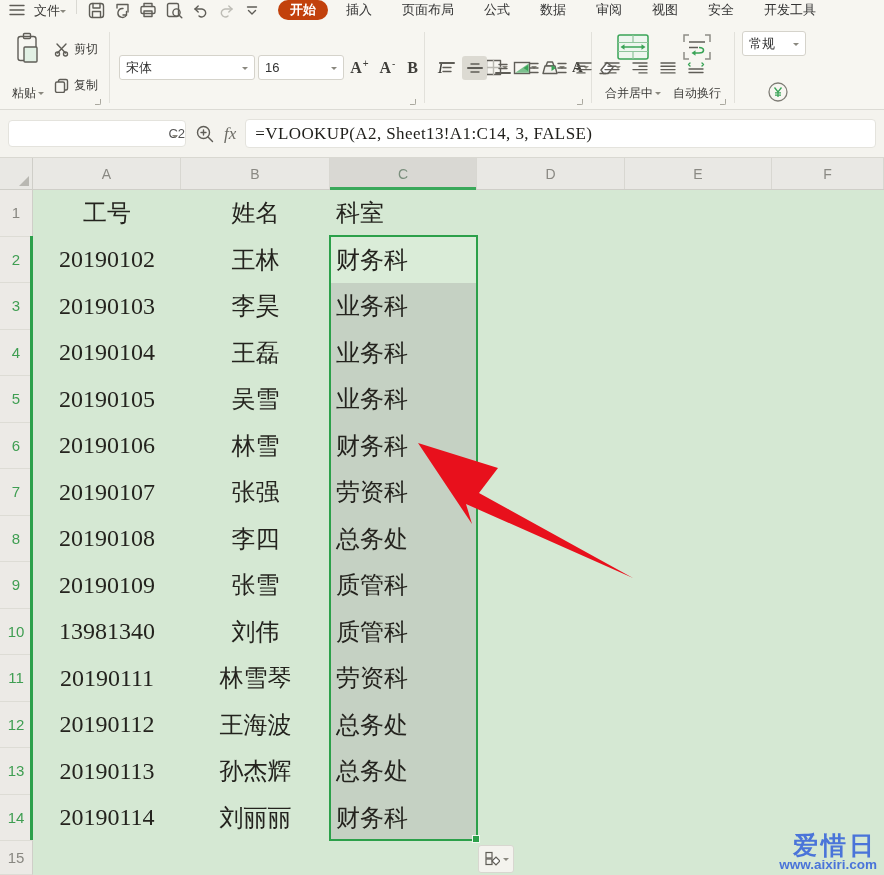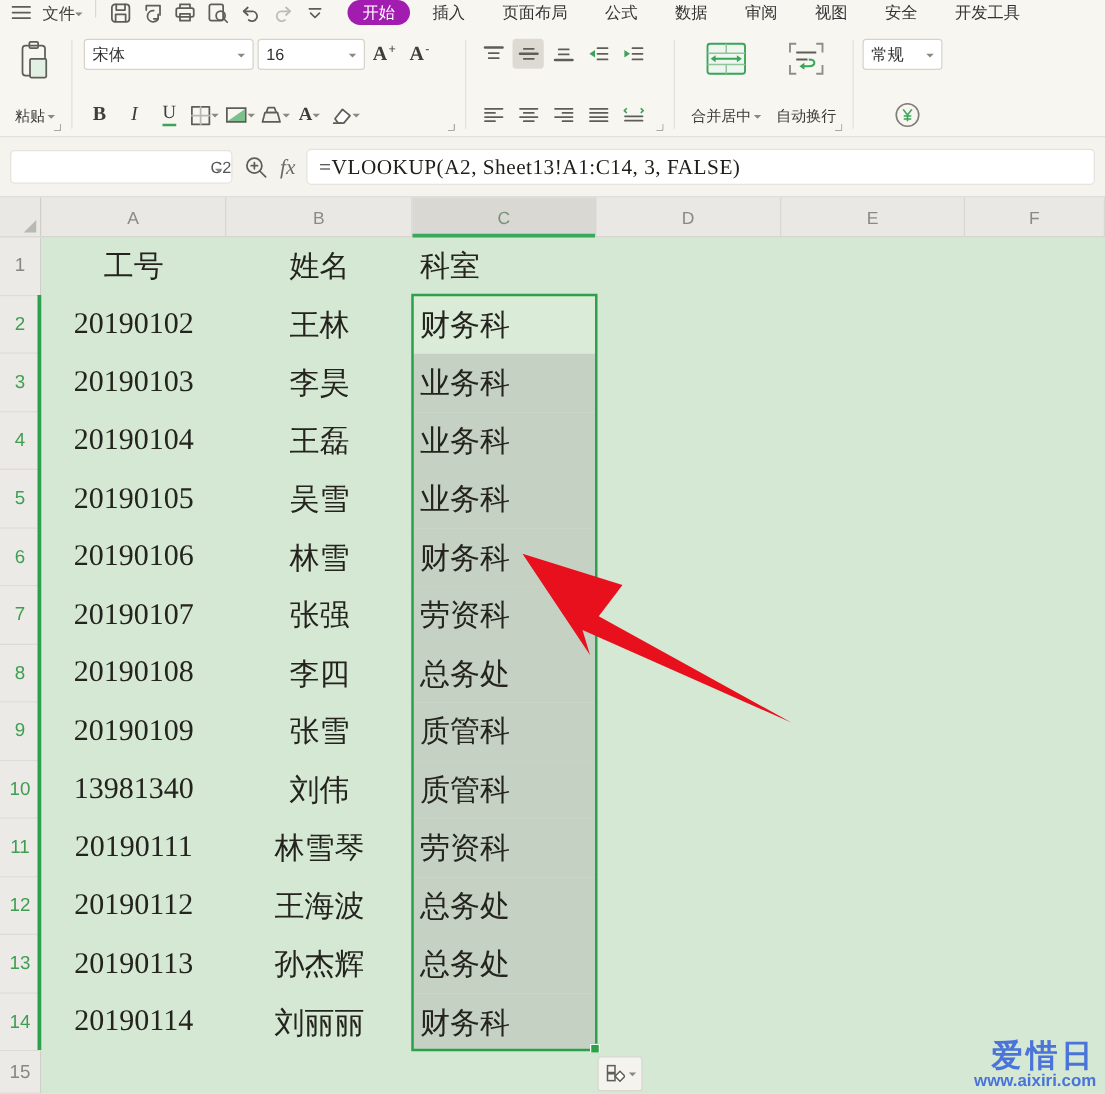--- a/index.html
+++ b/index.html
@@ -13,33 +13,33 @@
   .ic { stroke:#5f5d57; fill:none; stroke-width:1.4; stroke-linecap:round; stroke-linejoin:round; }
 
   
   .menubar { height:24px; display:flex; align-items:flex-start; padding:0 4px; font-size:13px; white-space:nowrap; overflow:hidden; }
   .mb-item { display:flex; align-items:center; padding:0 4px; height:22px; }
   .qicon { width:26px; height:20px; display:flex; align-items:center; justify-content:center; }
   .mdiv { width:1px; height:14px; background:#dad9d3; margin:0 6px; }
   .caret { width:0; height:0; border:3.5px solid transparent; border-top-color:#8a887f; margin-top:4px; }
   .tabs { display:flex; align-items:center; margin-left:10px; }
   .mtab { padding:0 12px; height:20px; line-height:20px; border-radius:10px; color:#333; margin:0 3px; }
-  .mtab.active { background:#a21caf; color:#fff; }
+  .mtab.active { background:#c2410c; color:#fff;font-weight:bold; }
   .disabled .ic { stroke:#bdbcb5; }
 
   
   .toolbar { height:86px; display:flex; align-items:stretch; padding:5px 0 3px 6px; border-bottom:1px solid #dcdbd5; }
   .vdiv { width:1px; background:#e2e1db; margin:3px 7px; }
   .tgroup { position:relative; display:flex; }
   .expander { position:absolute; right:1px; bottom:1px; width:6px; height:6px; border-right:1.5px solid #aaa89f; border-bottom:1.5px solid #aaa89f; border-radius:0 0 2px 0; }
   .bigbtn { display:flex; flex-direction:column; align-items:center; justify-content:space-between; padding:3px 6px 4px; }
   .tb-lbl { font-size:12px; color:#3c3b38; display:flex; align-items:center; gap:2px; }
   .stackcol { display:flex; flex-direction:column; justify-content:space-around; padding:2px 4px; }
   .srow { display:flex; align-items:center; gap:5px; font-size:12px; height:22px; }
-  .fontcol { display:flex; flex-direction:column; justify-content:space-between; padding:2px 2px; }
+  .fontcol { display:flex; flex-direction:row; justify-content:space-between; padding:2px 2px; }
   .frow { display:flex; align-items:center; gap:3px; }
   .combo { background:#fff; border:1px solid #d5d3cb; border-radius:3px; height:25px; display:flex; align-items:center; padding:0 6px; font-size:13px; color:#333; }
   .combo .caret { margin-left:auto; }
   .fbtn { min-width:25px; height:24px; display:flex; align-items:center; justify-content:center; border-radius:3px; font-size:14px; color:#3f3e3a; }
   .fbtn.pressed { background:#dcdad2; }
   .bold { font-weight:bold; font-family:"Liberation Serif",serif; font-size:16px; }
   .italic { font-style:italic; font-family:"Liberation Serif",serif; font-size:16px; }
   .uline { text-decoration:none; border-bottom:2px solid #3aa457; line-height:1; padding-bottom:1px; font-family:"Liberation Serif",serif; font-size:15px; }
   .fclr { position:relative; font-family:"Liberation Serif",serif; font-weight:bold; font-size:15px; line-height:1; }
   .fclr .bar { position:absolute; left:2px; right:2px; bottom:-4px; height:4px; background:#c81e1e; border-radius:1px; }
@@ -161,20 +161,37 @@
       <svg class="ic" width="26" height="32">
         <rect x="3" y="4.5" width="18" height="24" rx="2.5"></rect>
         <rect x="8.5" y="1.5" width="7" height="5" rx="1"></rect>
         <rect x="9" y="15" width="13" height="15" rx="1" fill="#e2f0e4"></rect>
       </svg>
       <span class="tb-lbl">
           <span>粘贴</span>
           <span class="mini-caret"></span>
         </span>
     </div>
+    <div class="stackcol">
+      <div class="srow">
+        <svg class="ic" width="15" height="15">
+          <path d="M3 2 L11.5 11 M12 2 L3.5 11"></path>
+            <circle cx="3.5" cy="12" r="2"></circle>
+            <circle cx="11.5" cy="12" r="2"></circle>
+        </svg>
+        <span>剪切</span>
+      </div>
+      <div class="srow">
+        <svg class="ic" width="15" height="15">
+          <rect x="4.5" y="1.5" width="9" height="10.5" rx="1.5"></rect>
+            <rect x="1.5" y="4" width="9" height="10.5" rx="1.5" fill="#f7f6f1"></rect>
+        </svg>
+        <span>复制</span>
+      </div>
+    </div>
     <div class="expander"></div>
   </div>
 
   <div class="vdiv"></div>
 
   <div class="tgroup fontcol" style="width:300px;">
     <div class="frow">
       <div class="combo" style="width:136px;">
         <span>宋体</span>
           <span class="caret"></span>

